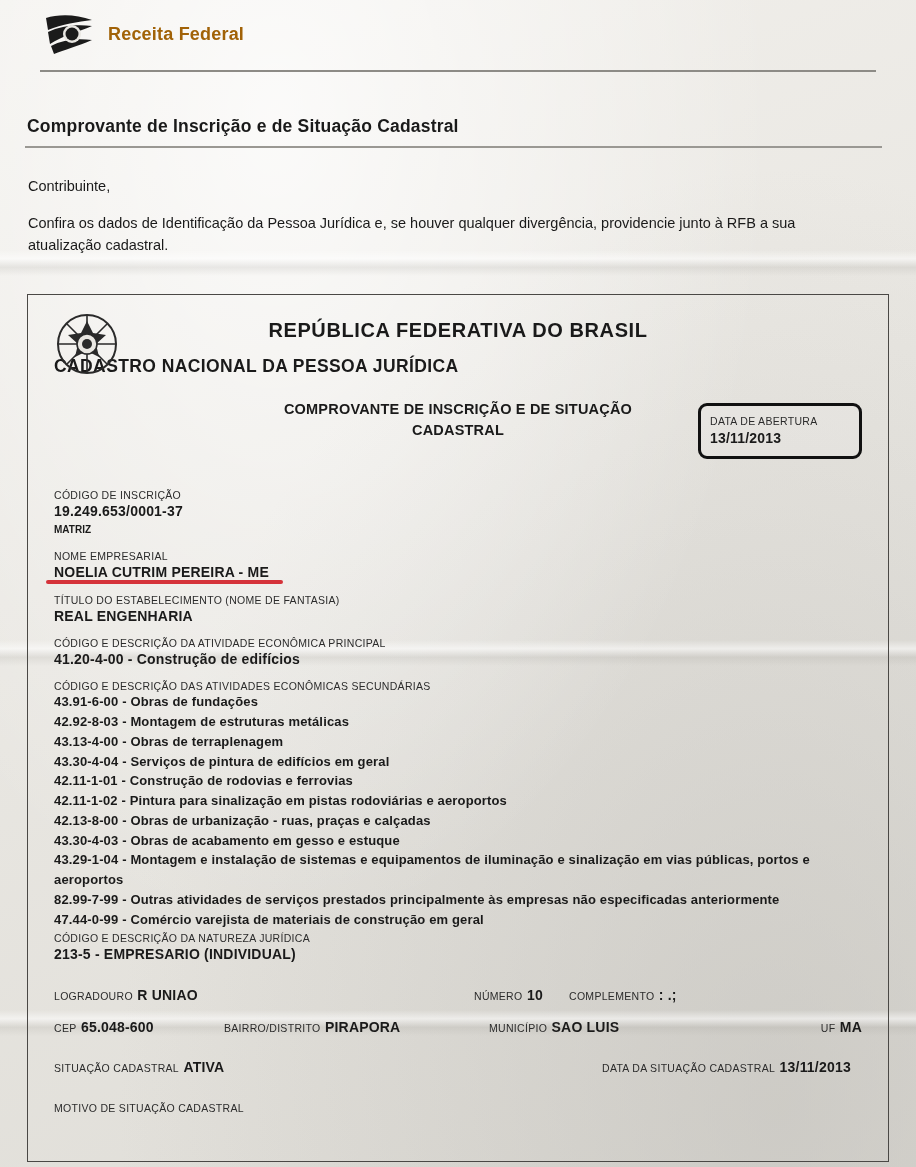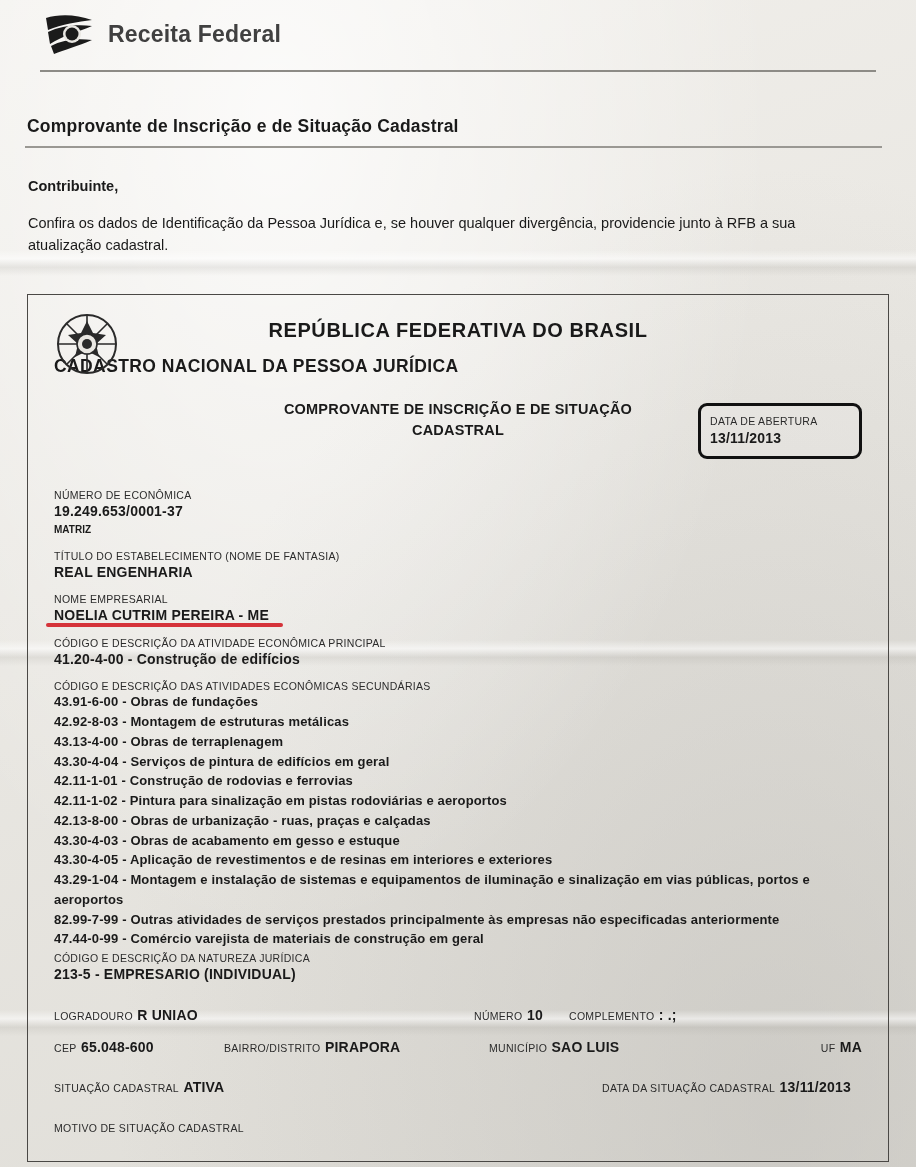--- a/index.html
+++ b/index.html
@@ -42,24 +42,24 @@
     align-items: center;
     padding: 12px 0 10px 20px;
   }
   .rf-logo {
     width: 56px;
     height: 44px;
     margin-right: 10px;
     flex: none;
   }
   .rf-wordmark {
-    font-size: 23px;
+    font-size: 18px;
     font-weight: bold;
     letter-spacing: 0.2px;
-    color: #404040;
+    color: #a16207;
   }
   .header-rule {
     height: 2px;
     background: #8d8b86;
     margin: 4px 18px 0 18px;
   }
 
   
   .doc-title {
     font-size: 17.5px;
@@ -67,21 +67,21 @@
     margin: 44px 0 0 5px;
     letter-spacing: 0.2px;
   }
   .title-rule {
     height: 1.5px;
     background: #9a9893;
     margin: 9px 12px 0 3px;
   }
   .contribuinte {
     font-size: 14.5px;
-    font-weight: bold;
+    font-weight: normal;
     margin: 30px 0 0 6px;
   }
   .confira {
     font-size: 14.5px;
     line-height: 1.55;
     margin: 18px 0 0 6px;
     max-width: 830px;
   }
 
   
@@ -246,55 +246,54 @@
     <div class="cert-h1">REPÚBLICA FEDERATIVA DO BRASIL</div>
     <div class="cert-h2">CADASTRO NACIONAL DA PESSOA JURÍDICA</div>
     <div class="cert-h3">COMPROVANTE DE INSCRIÇÃO E DE SITUAÇÃO CADASTRAL</div>
 
     <div class="abertura-box">
       <span class="lbl">DATA DE ABERTURA</span>
       <span class="val">13/11/2013</span>
     </div>
 
     <div class="ni-block field">
-      <span class="lbl">NÚMERO DE ECONÔMICA</span>
+      <span class="lbl">CÓDIGO DE INSCRIÇÃO</span>
       <span class="val">19.249.653/0001-37</span>
       <span class="matriz">MATRIZ</span>
-    </div>
-
-    <div class="field">
-      <span class="lbl">TÍTULO DO ESTABELECIMENTO (NOME DE FANTASIA)</span>
-      <span class="val">REAL ENGENHARIA</span>
     </div>
 
     <div class="field">
       <span class="lbl">NOME EMPRESARIAL</span>
       <span class="nome-wrap">
         <span class="val">NOELIA CUTRIM PEREIRA - ME</span>
         <span class="redline"></span>
       </span>
+    </div>
+
+    <div class="field">
+      <span class="lbl">TÍTULO DO ESTABELECIMENTO (NOME DE FANTASIA)</span>
+      <span class="val">REAL ENGENHARIA</span>
     </div>
 
     <div class="field">
       <span class="lbl">CÓDIGO E DESCRIÇÃO DA ATIVIDADE ECONÔMICA PRINCIPAL</span>
       <span class="val">41.20-4-00 - Construção de edifícios</span>
     </div>
 
     <div class="field">
       <span class="lbl">CÓDIGO E DESCRIÇÃO DAS ATIVIDADES ECONÔMICAS SECUNDÁRIAS</span>
       <ul class="cnae-list">
         <li>43.91-6-00 - Obras de fundações</li>
         <li>42.92-8-03 - Montagem de estruturas metálicas</li>
         <li>43.13-4-00 - Obras de terraplenagem</li>
         <li>43.30-4-04 - Serviços de pintura de edifícios em geral</li>
         <li>42.11-1-01 - Construção de rodovias e ferrovias</li>
         <li>42.11-1-02 - Pintura para sinalização em pistas rodoviárias e aeroportos</li>
         <li>42.13-8-00 - Obras de urbanização - ruas, praças e calçadas</li>
         <li>43.30-4-03 - Obras de acabamento em gesso e estuque</li>
-        <li>43.30-4-05 - Aplicação de revestimentos e de resinas em interiores e exteriores</li>
         <li>43.29-1-04 - Montagem e instalação de sistemas e equipamentos de iluminação e sinalização em vias públicas, portos e aeroportos</li>
         <li>82.99-7-99 - Outras atividades de serviços prestados principalmente às empresas não especificadas anteriormente</li>
         <li>47.44-0-99 - Comércio varejista de materiais de construção em geral</li>
       </ul>
     </div>
 
     <div class="field" style="margin-top:3px">
       <span class="lbl">CÓDIGO E DESCRIÇÃO DA NATUREZA JURÍDICA</span>
       <span class="val">213-5 - EMPRESARIO (INDIVIDUAL)</span>
     </div>

